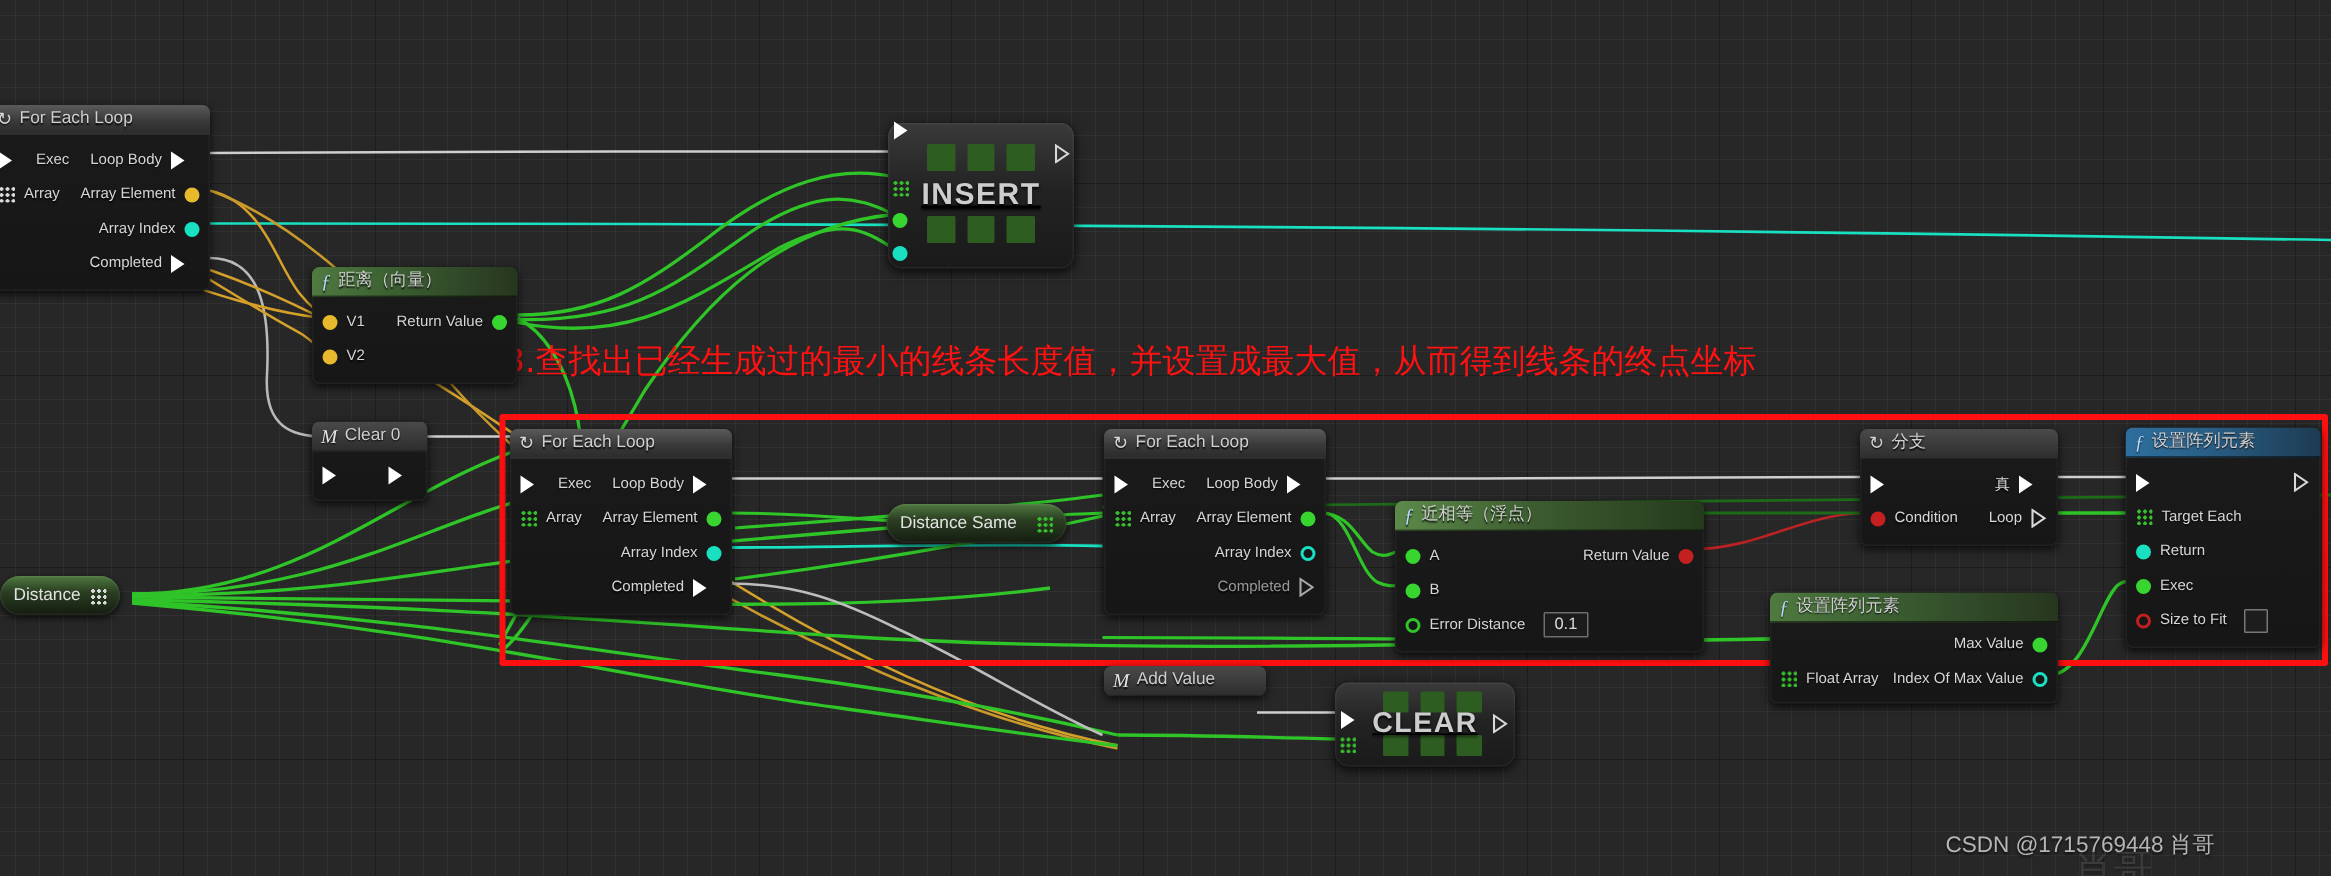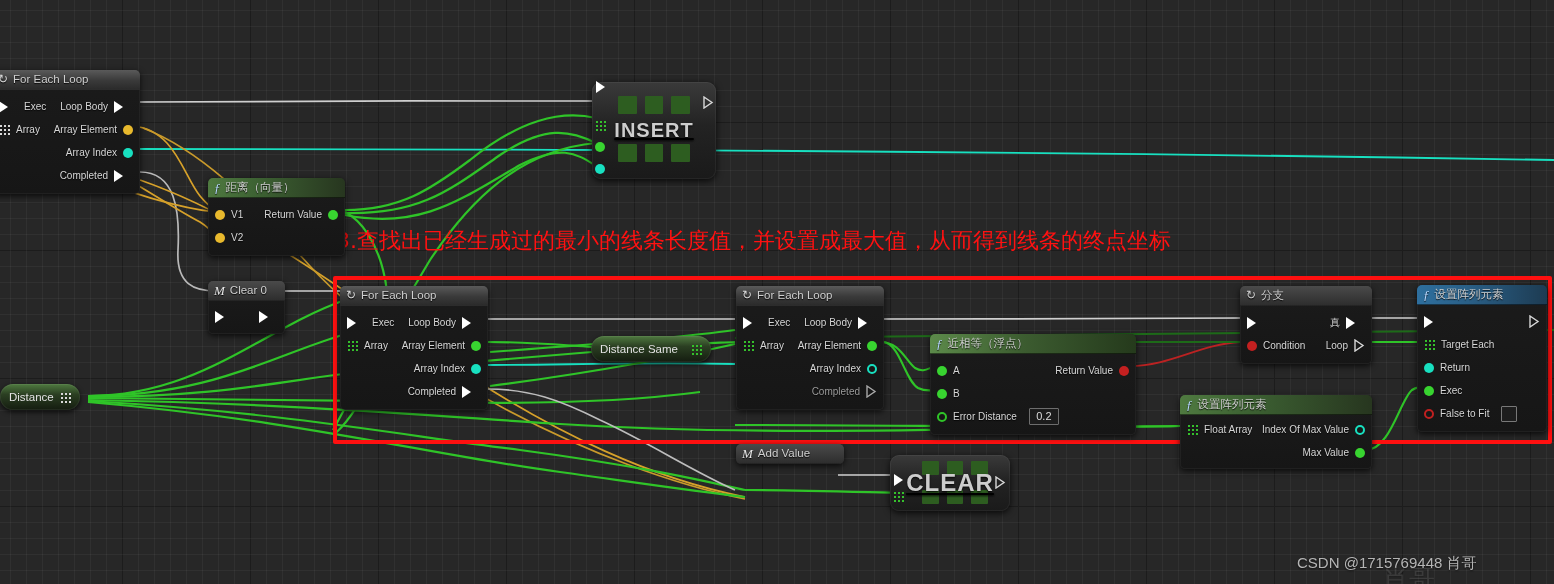--- a/index.html
+++ b/index.html
@@ -425,21 +425,21 @@
       <div class="row">
         <span class="lside">
             <span class="pin circ c-green"></span>
           <span class="lbl">B</span>
           </span>
       </div>
       <div class="row">
         <span class="lside">
             <span class="pin circ" style="background:transparent;border:2.2px solid #2fc428;box-sizing:border-box;"></span>
           <span class="lbl">Error Distance</span>
-          <span class="valbox">0.2</span>
+          <span class="valbox">0.1</span>
           </span>
       </div>
     </div>
   </div>
 
   <div class="node" style="left:1240px;top:286px;width:132px;">
     <div class="hdr hdr-dark">
       <span style="color:#cfcfcf;font-size:12px;">↻</span>
       <span>分支</span>
     </div>
@@ -467,34 +467,34 @@
       </div>
     </div>
   </div>
 
   <div class="node" style="left:1180px;top:395px;width:192px;">
     <div class="hdr hdr-green">
       <span class="ficon">ƒ</span>
       <span>设置阵列元素</span>
     </div>
     <div class="body" style="padding:3px 0 5px 0;">
+      <div class="row" style="justify-content:flex-end;">
+        <span class="rside">
+            <span class="lbl">Max Value</span>
+          <span class="pin circ c-green"></span>
+          </span>
+      </div>
       <div class="row">
         <span class="lside">
             <span class="arr-pin arr-green"></span>
           <span class="lbl">Float Array</span>
           </span>
         <span class="rside">
             <span class="lbl">Index Of Max Value</span>
           <span class="pin circ c-cyanH"></span>
-          </span>
-      </div>
-      <div class="row" style="justify-content:flex-end;">
-        <span class="rside">
-            <span class="lbl">Max Value</span>
-          <span class="pin circ c-green"></span>
           </span>
       </div>
     </div>
   </div>
 
   <div class="node" style="left:1417px;top:285px;width:130px;">
     <div class="hdr hdr-blue">
       <span class="ficon">ƒ</span>
       <span>设置阵列元素</span>
     </div>
@@ -523,21 +523,21 @@
       </div>
       <div class="row">
         <span class="lside">
             <span class="pin circ c-green"></span>
           <span class="lbl">Exec</span>
           </span>
       </div>
       <div class="row">
         <span class="lside">
             <span class="pin circ c-redH"></span>
-          <span class="lbl">False to Fit</span>
+          <span class="lbl">Size to Fit</span>
           <span class="chkbox"></span>
           </span>
       </div>
     </div>
   </div>
 
   <div class="node" style="left:736px;top:444px;width:108px;">
     <div class="hdr hdr-dark">
       <span class="micon">M</span>
       <span>Add Value</span>
@@ -548,21 +548,21 @@
     <div class="blocks" style="left:32px;top:6px;width:66px;">
       <i style="height:14px"></i>
         <i style="height:14px"></i>
         <i style="height:14px"></i>
     </div>
     <div class="blocks" style="left:32px;top:35px;width:66px;">
       <i style="height:14px"></i>
         <i style="height:14px"></i>
         <i style="height:14px"></i>
     </div>
-    <span class="capt" style="font-size:24px;z-index:2;">CLEAR</span>
+    <span class="capt" style="font-size:19px;z-index:2;">CLEAR</span>
     <span class="pin exec" style="position:absolute;left:4px;top:19px;"></span>
     <span class="arr-pin arr-green" style="position:absolute;left:3px;top:36px;"></span>
     <svg width="11" height="13" style="position:absolute;right:4px;top:21px;">
         <polygon points="1,1 9,6.5 1,12" fill="none" stroke="#d8d8d8" stroke-width="1.4"></polygon>
       </svg>
   </div>
 
   <div id="watermark" style="left:1297px;top:554px;">
     <span>CSDN @1715769448 肖哥</span>
     <span class="ghost">肖哥</span>

